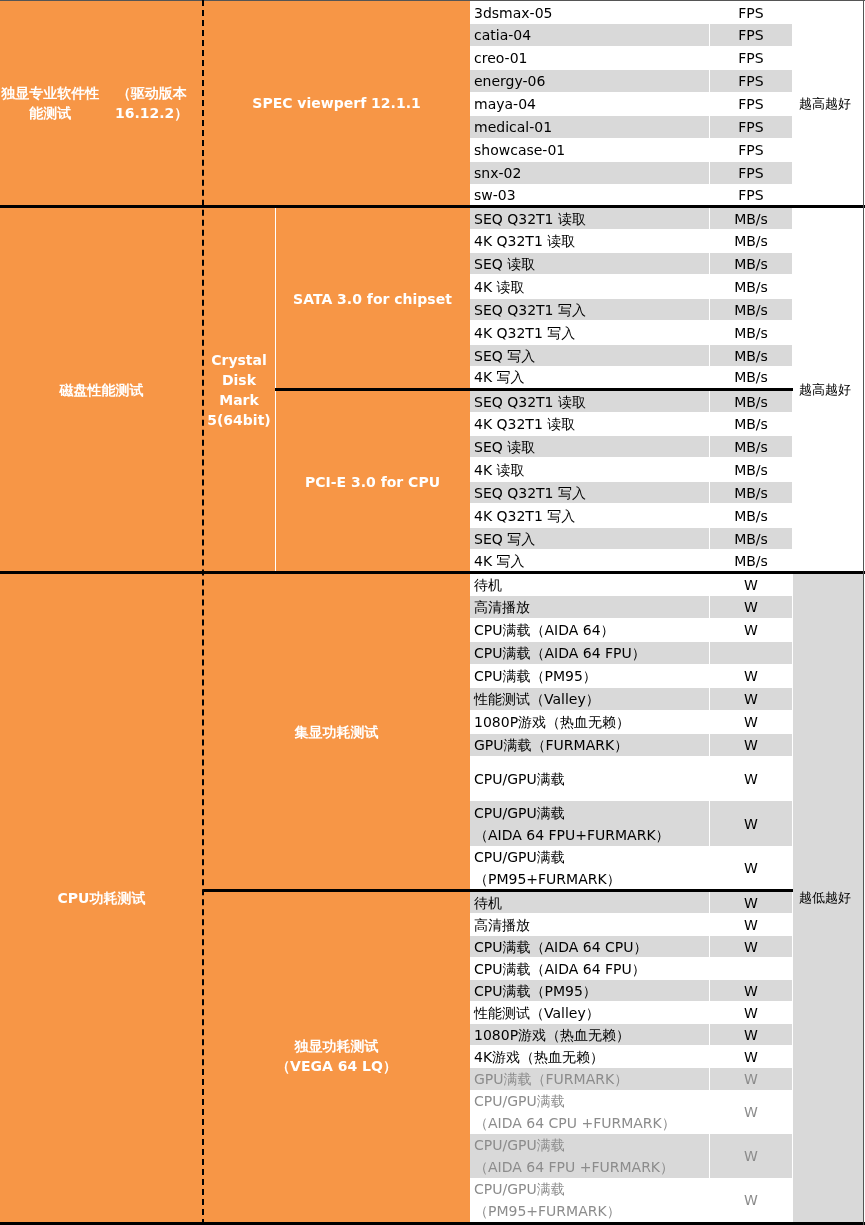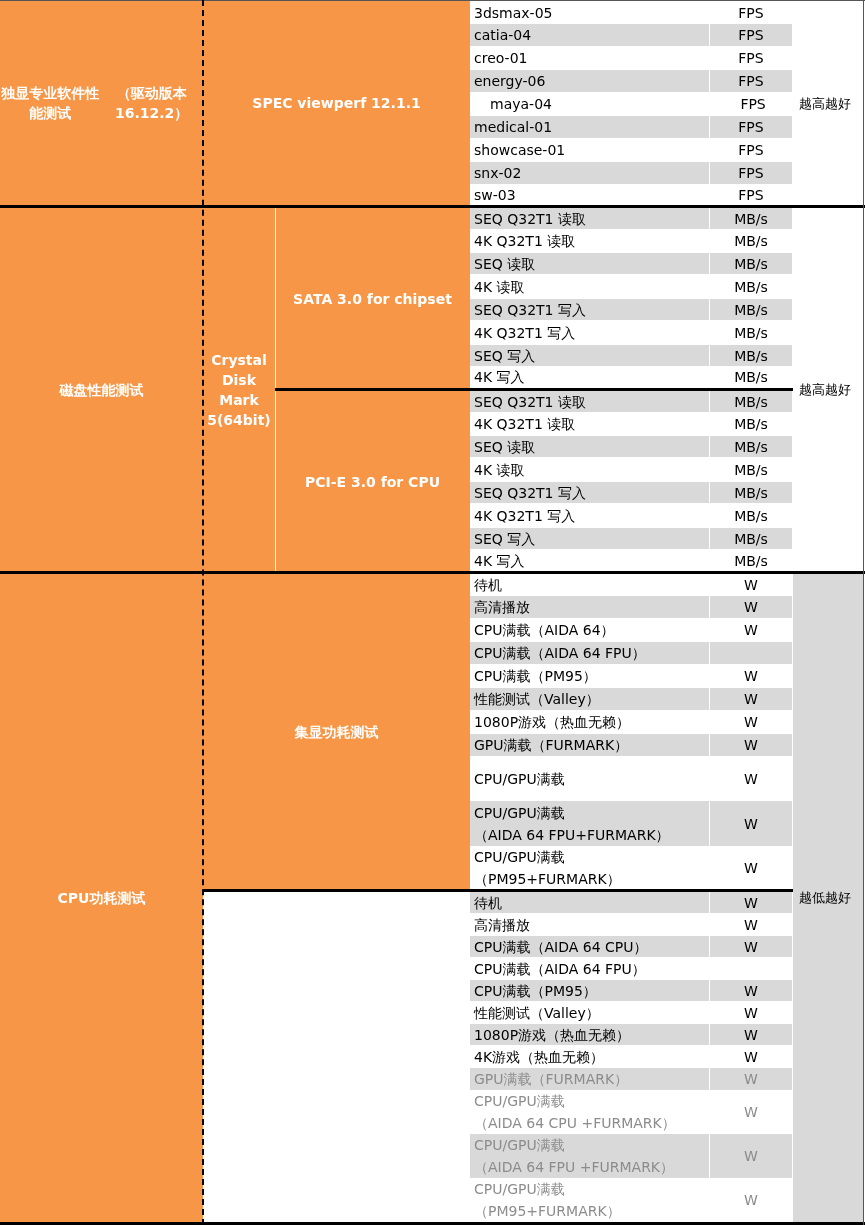--- a/index.html
+++ b/index.html
@@ -61,21 +61,21 @@
         <span>creo-01</span>
       </div>
       <div class="unit">FPS</div>
     </div>
   <div class="row gray" style="top:70px;height:22px;">
       <div class="name">
         <span>energy-06</span>
       </div>
       <div class="unit">FPS</div>
     </div>
-  <div class="row" style="top:92px;height:24px;padding-left:16px;">
+  <div class="row" style="top:92px;height:24px;">
       <div class="name">
         <span>maya-04</span>
       </div>
       <div class="unit">FPS</div>
     </div>
   <div class="row gray" style="top:116px;height:22px;">
       <div class="name">
         <span>medical-01</span>
       </div>
       <div class="unit">FPS</div>
@@ -220,20 +220,24 @@
 
   <div class="note" style="top:208px;height:364px;background:#fff;">
       <span>越高越好</span>
     </div>
 
   <div class="orange" style="left:203px;top:574px;width:267px;height:315px;">
     <span>集显功耗测试</span>
   </div>
   <div class="orange" style="left:0;top:574px;width:203px;height:648px;">
     <span>CPU功耗测试</span>
+  </div>
+  <div class="orange" style="left:203px;top:892px;width:267px;height:330px;flex-direction:column;justify-content:flex-start;padding-top:144px;">
+    <span>独显功耗测试</span>
+    <span>（VEGA 64 LQ）</span>
   </div>
 
   <div class="note" style="top:574px;height:648px;background:#d9d9d9;">
       <span>越低越好</span>
     </div>
 
   <div class="row" style="top:574px;height:22px;">
       <div class="name">
         <span>待机</span>
       </div>

